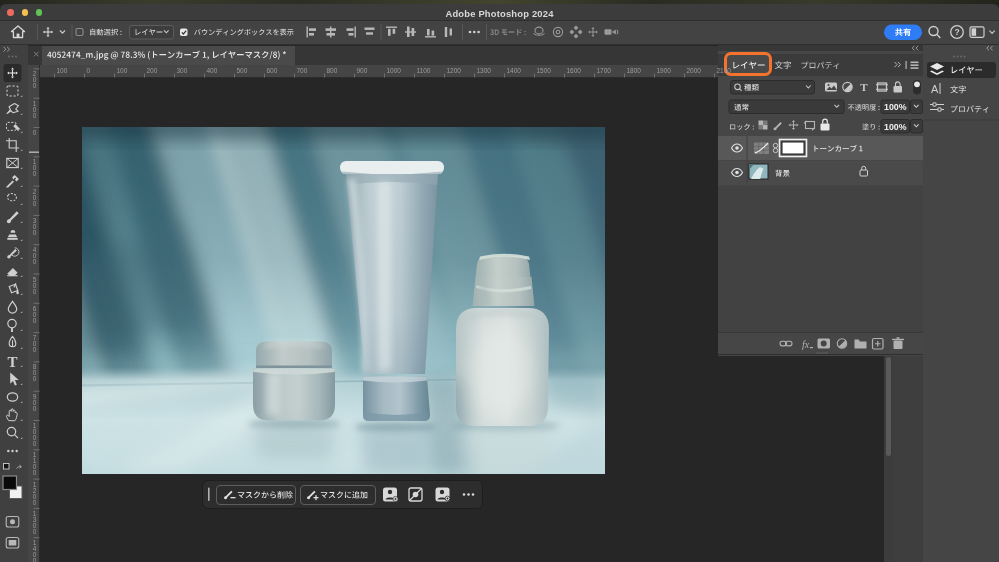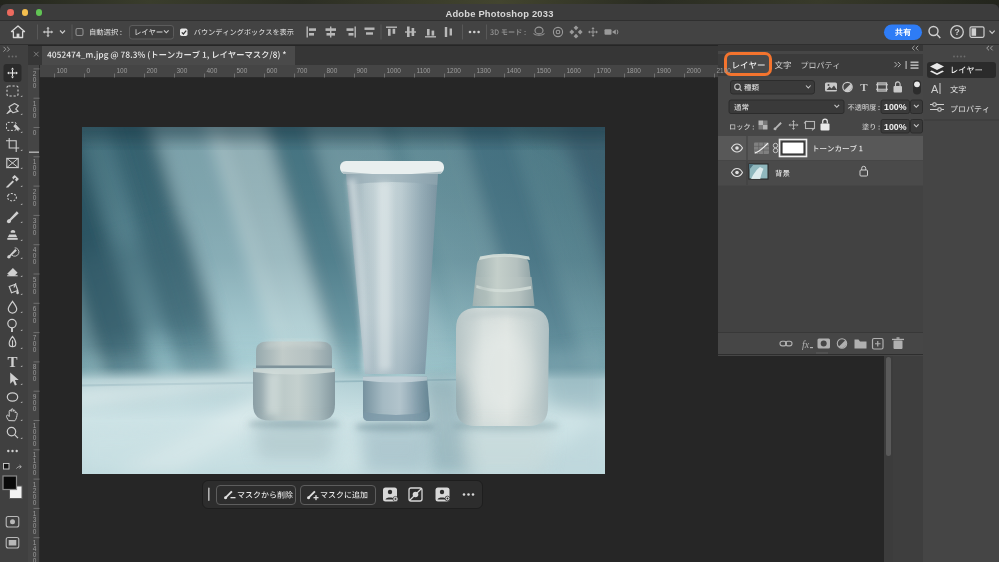--- a/index.html
+++ b/index.html
@@ -1,20 +1,20 @@
 <!DOCTYPE html>
 <html><head><meta charset="utf-8"><style>
 *{margin:0;padding:0;box-sizing:border-box}
 html,body{width:999px;height:562px;overflow:hidden;background:#262626;font-family:"Liberation Sans",sans-serif}
 .abs{position:absolute}
 </style></head><body>
 <div class="abs" style="left:0;top:0;width:999px;height:562px">
   <div class="abs" style="left:0;top:0;width:999px;height:5px;background:linear-gradient(90deg,#23251d,#3a3d2c 15%,#2c2e24 30%,#43452f 50%,#2a2c22 65%,#383a2a 82%,#23251d)"></div>
   <div class="abs" style="left:0;top:4px;width:999px;height:15.5px;background:#3c3c3c;border-radius:6px 6px 0 0"></div>
-  <div class="abs" style="left:0;width:999px;text-align:center;font-size:9.4px;font-weight:700;color:#d8d8d8;top:9px;line-height:10px;letter-spacing:.2px">Adobe Photoshop 2033</div>
+  <div class="abs" style="left:0;width:999px;text-align:center;font-size:9.4px;font-weight:700;color:#d8d8d8;top:9px;line-height:10px;letter-spacing:.2px">Adobe Photoshop 2024</div>
   <div class="abs" style="left:7px;top:9px;width:6.5px;height:6.5px;border-radius:50%;background:#ec6a5e"></div>
   <div class="abs" style="left:21.5px;top:9px;width:6.5px;height:6.5px;border-radius:50%;background:#f4bf4f"></div>
   <div class="abs" style="left:35.5px;top:9px;width:6.5px;height:6.5px;border-radius:50%;background:#61c454"></div>
   <div class="abs" style="left:0;top:19.5px;width:999px;height:25px;background:#434343;border-top:1px solid #2f2f2f;border-bottom:1px solid #2f2f2f"></div>
   <div class="abs" style="left:0;top:45.5px;width:999px;height:19px;background:#363636"></div>
   <div class="abs" style="left:42px;top:45.5px;width:253px;height:19px;background:#4a4a4a"></div>
   <div class="abs" style="left:0;top:44.5px;width:28px;height:517.5px;background:#404040"></div>
   <div class="abs" style="left:28px;top:64.5px;width:864px;height:13px;background:#454545;border-bottom:1px solid #2b2b2b"></div>
   <div class="abs" style="left:28px;top:64.5px;width:12px;height:497.5px;background:#454545;border-right:1px solid #2b2b2b"></div>
   <div class="abs" style="left:41px;top:78px;width:843px;height:484px;background:#262626"></div>

